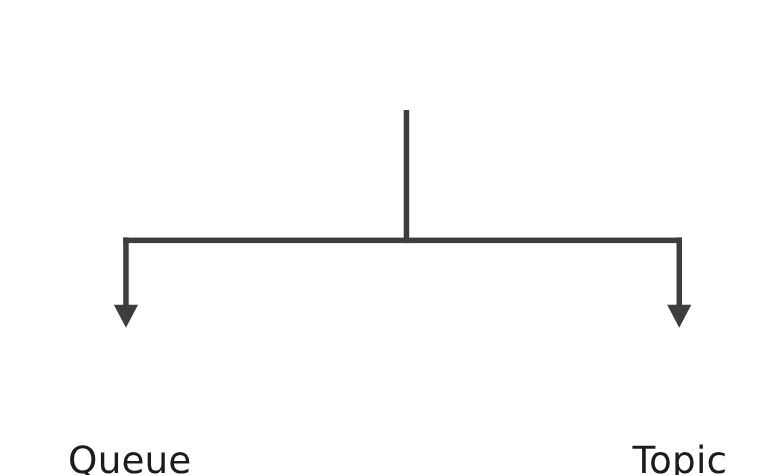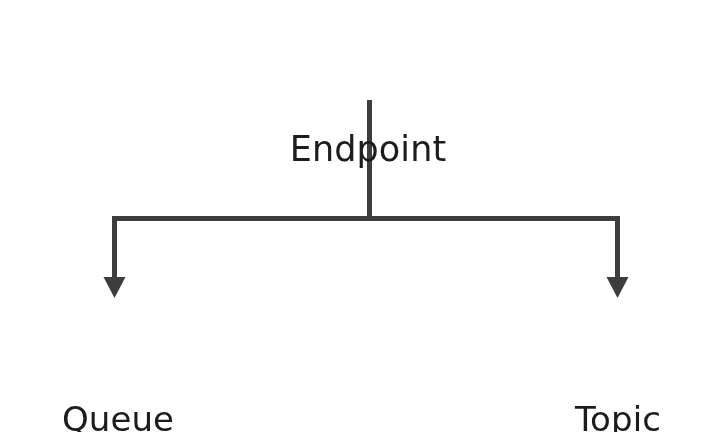--- a/index.html
+++ b/index.html
@@ -70,23 +70,20 @@
       <rect x="112" y="216" width="508" height="5"></rect>
 
       <rect x="112" y="216" width="5" height="64"></rect>
       <polygon points="103.5,277 125.5,277 114.5,298"></polygon>
 
       <rect x="615" y="216" width="5" height="64"></rect>
       <polygon points="606.5,277 628.5,277 617.5,298"></polygon>
     </g>
   </svg>
 
-  <div class="node-label" id="root-node-label">
-    <span class="label-line">Endpoint</span>
-  </div>
 
   <div class="node-label" id="queue-node-label">
     <span class="label-line">Queue</span>
     
   </div>
 
   <div class="node-label" id="topic-node-label">
     <span class="label-line">Topic</span>
     
   </div>

